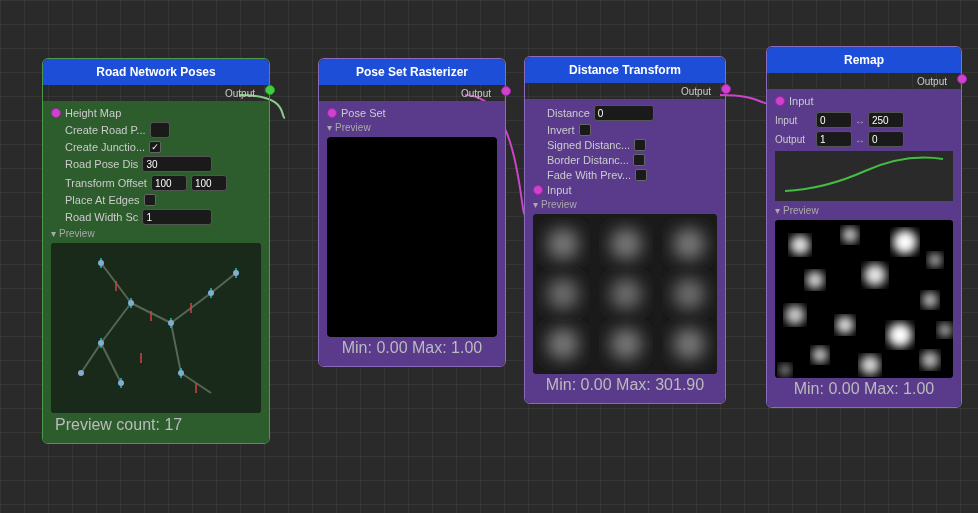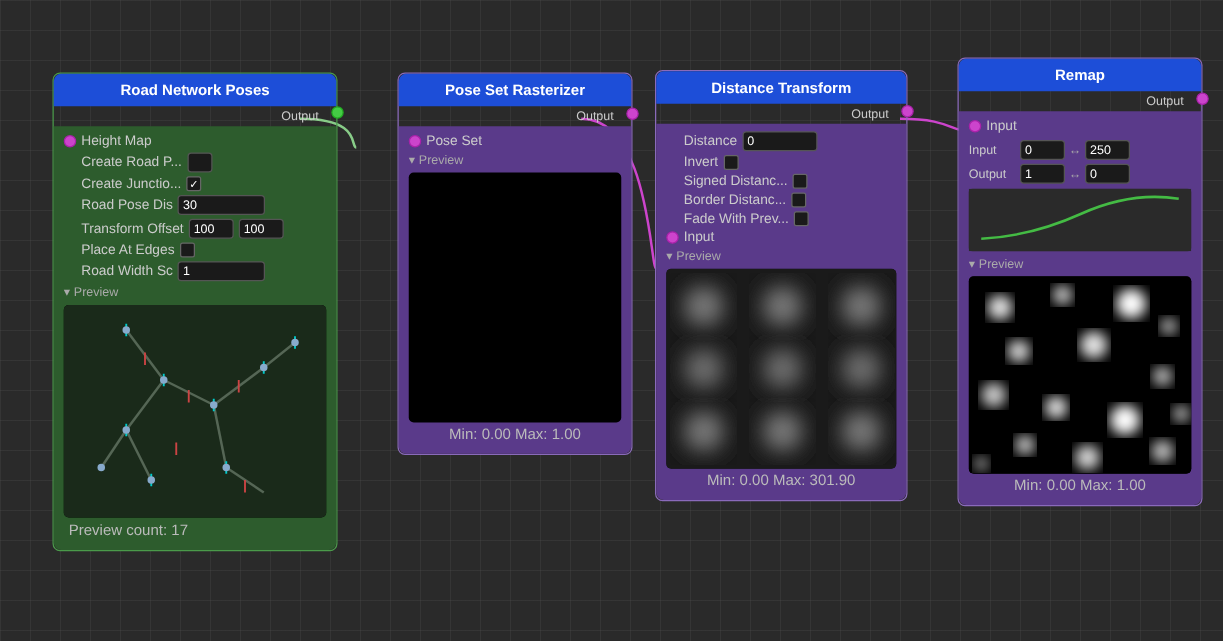--- a/index.html
+++ b/index.html
@@ -114,21 +114,21 @@
     .preview-box {
       background: #000;
       border-radius: 4px;
       margin-top: 4px;
       position: relative;
       overflow: hidden;
     }
 
     .preview-text {
       color: #bbb;
-      font-size: 12px;
+      font-size: 16px;
       text-align: center;
       padding: 2px 0 1px 0;
     }
 
     .output-label {
       text-align: right;
       font-size: 10px;
       color: #ccc;
       padding: 3px 14px 2px 0;
       position: relative;

